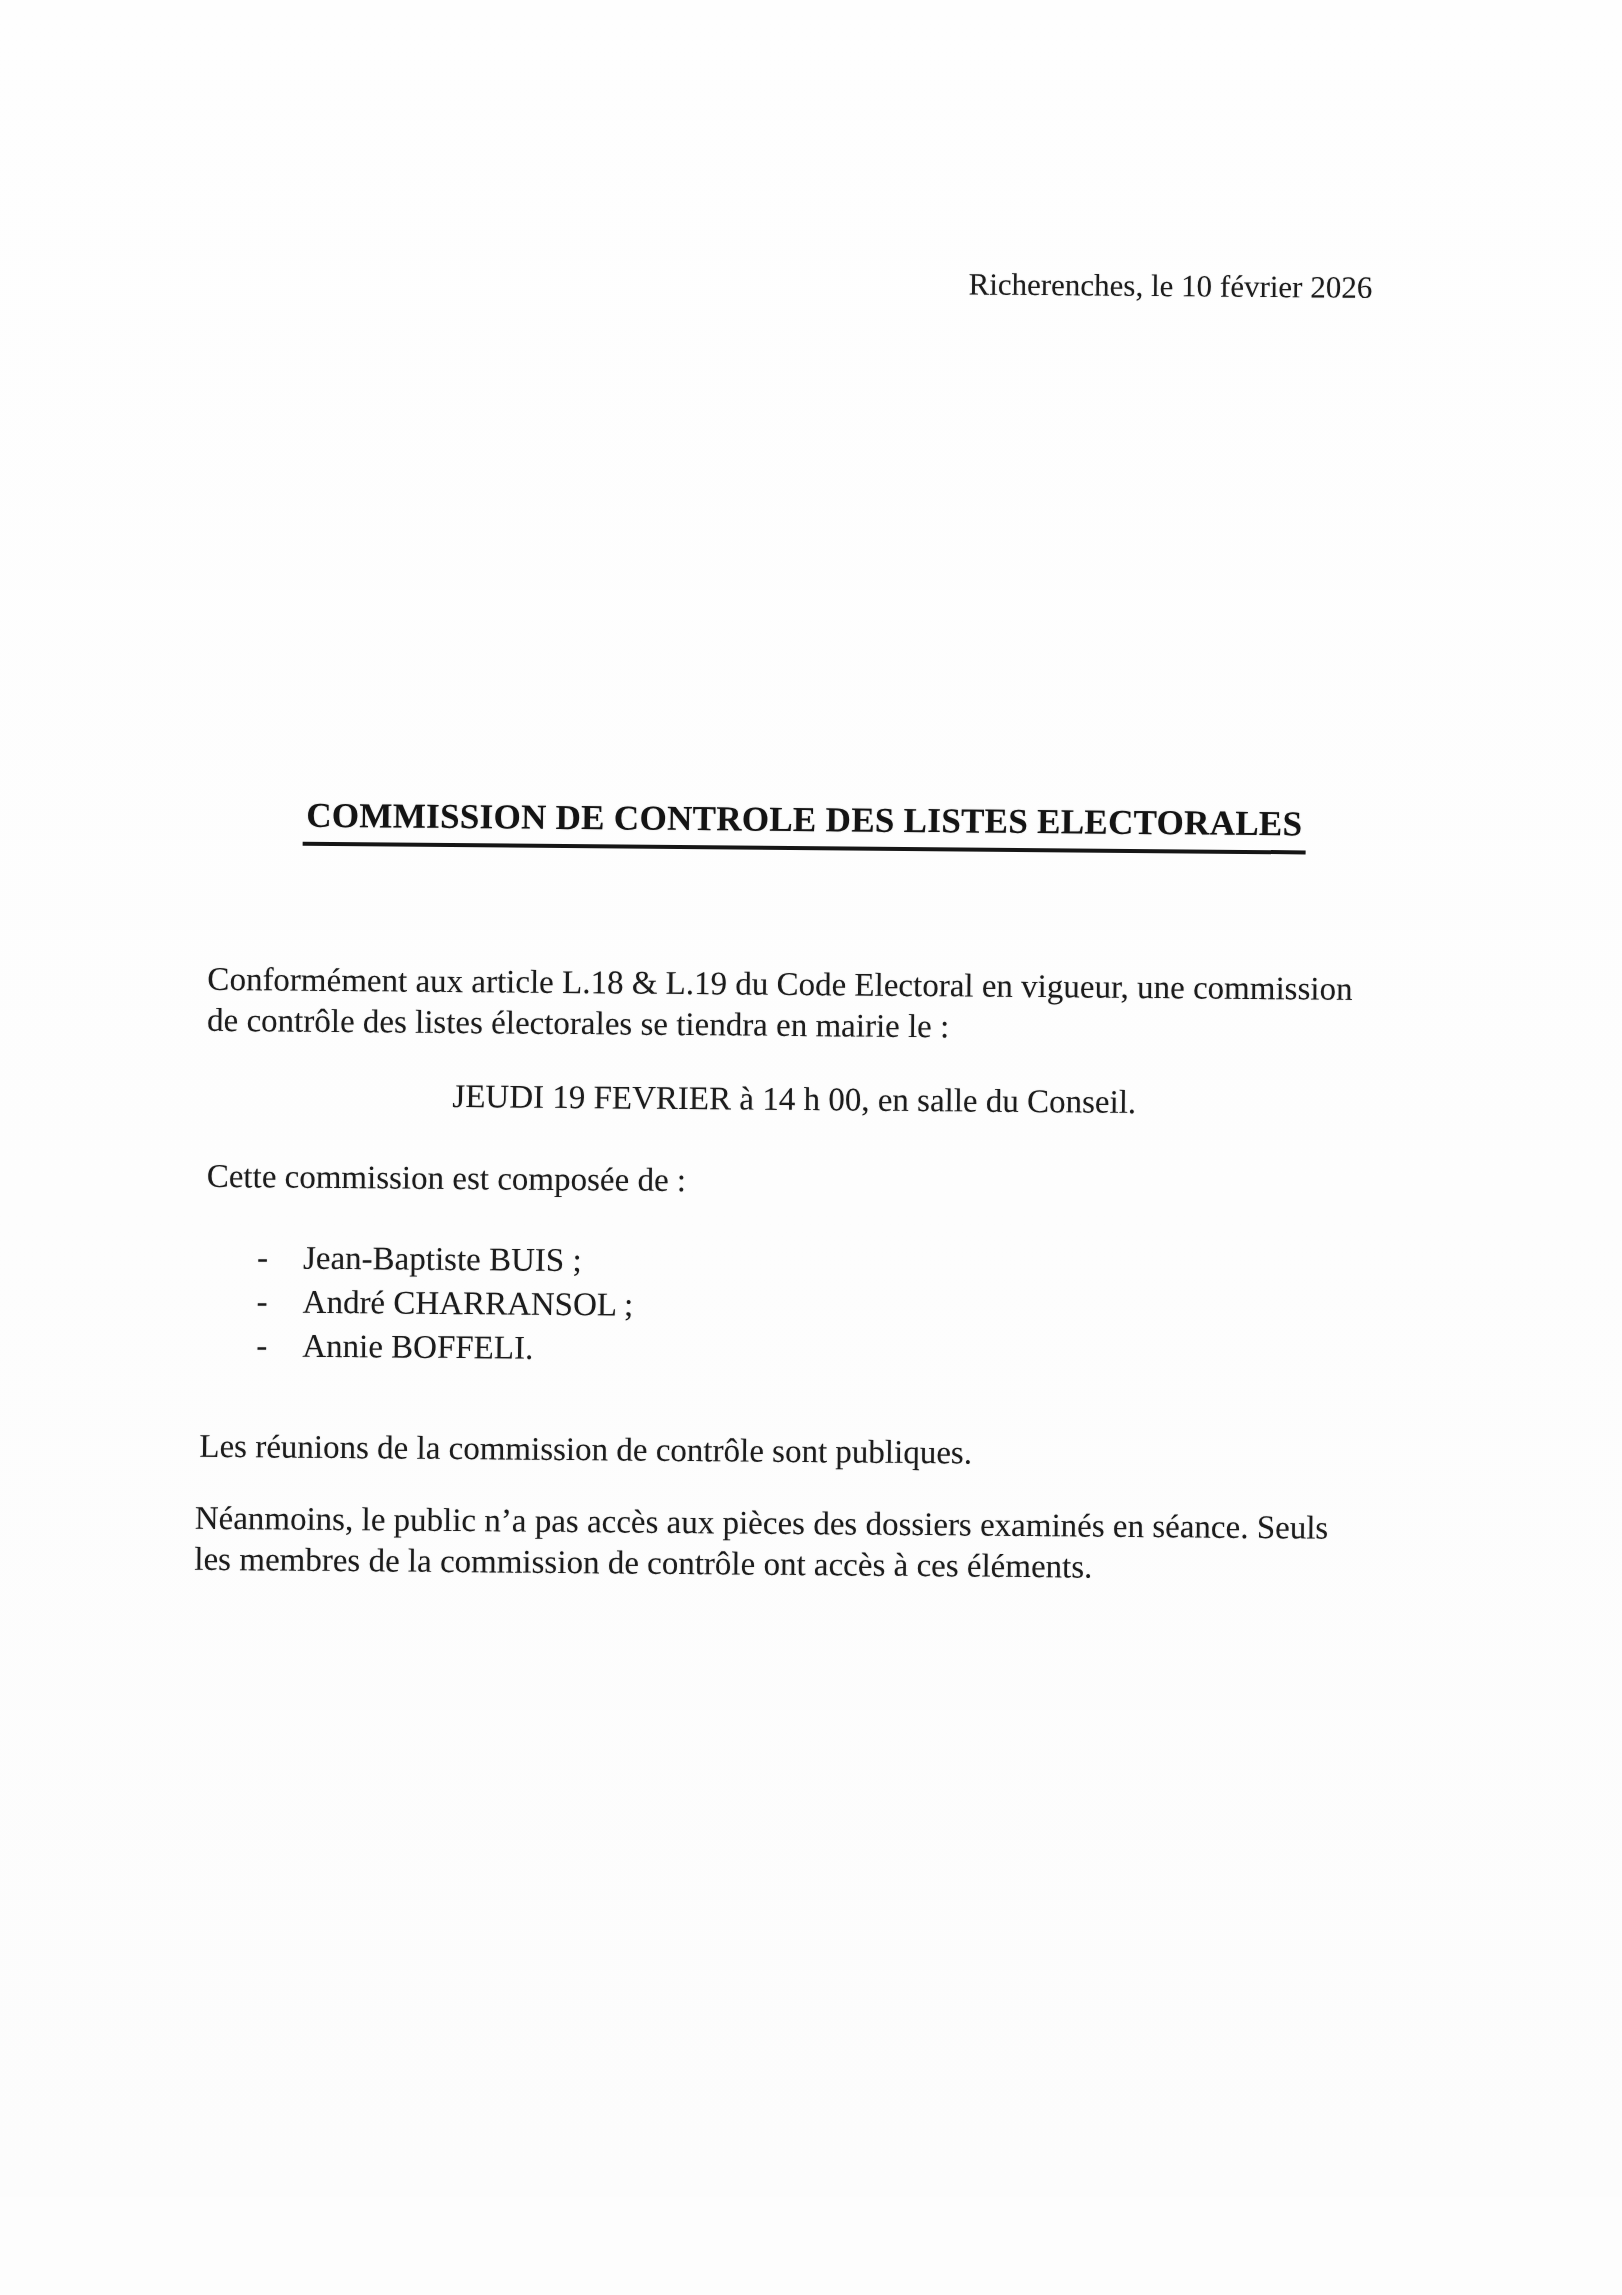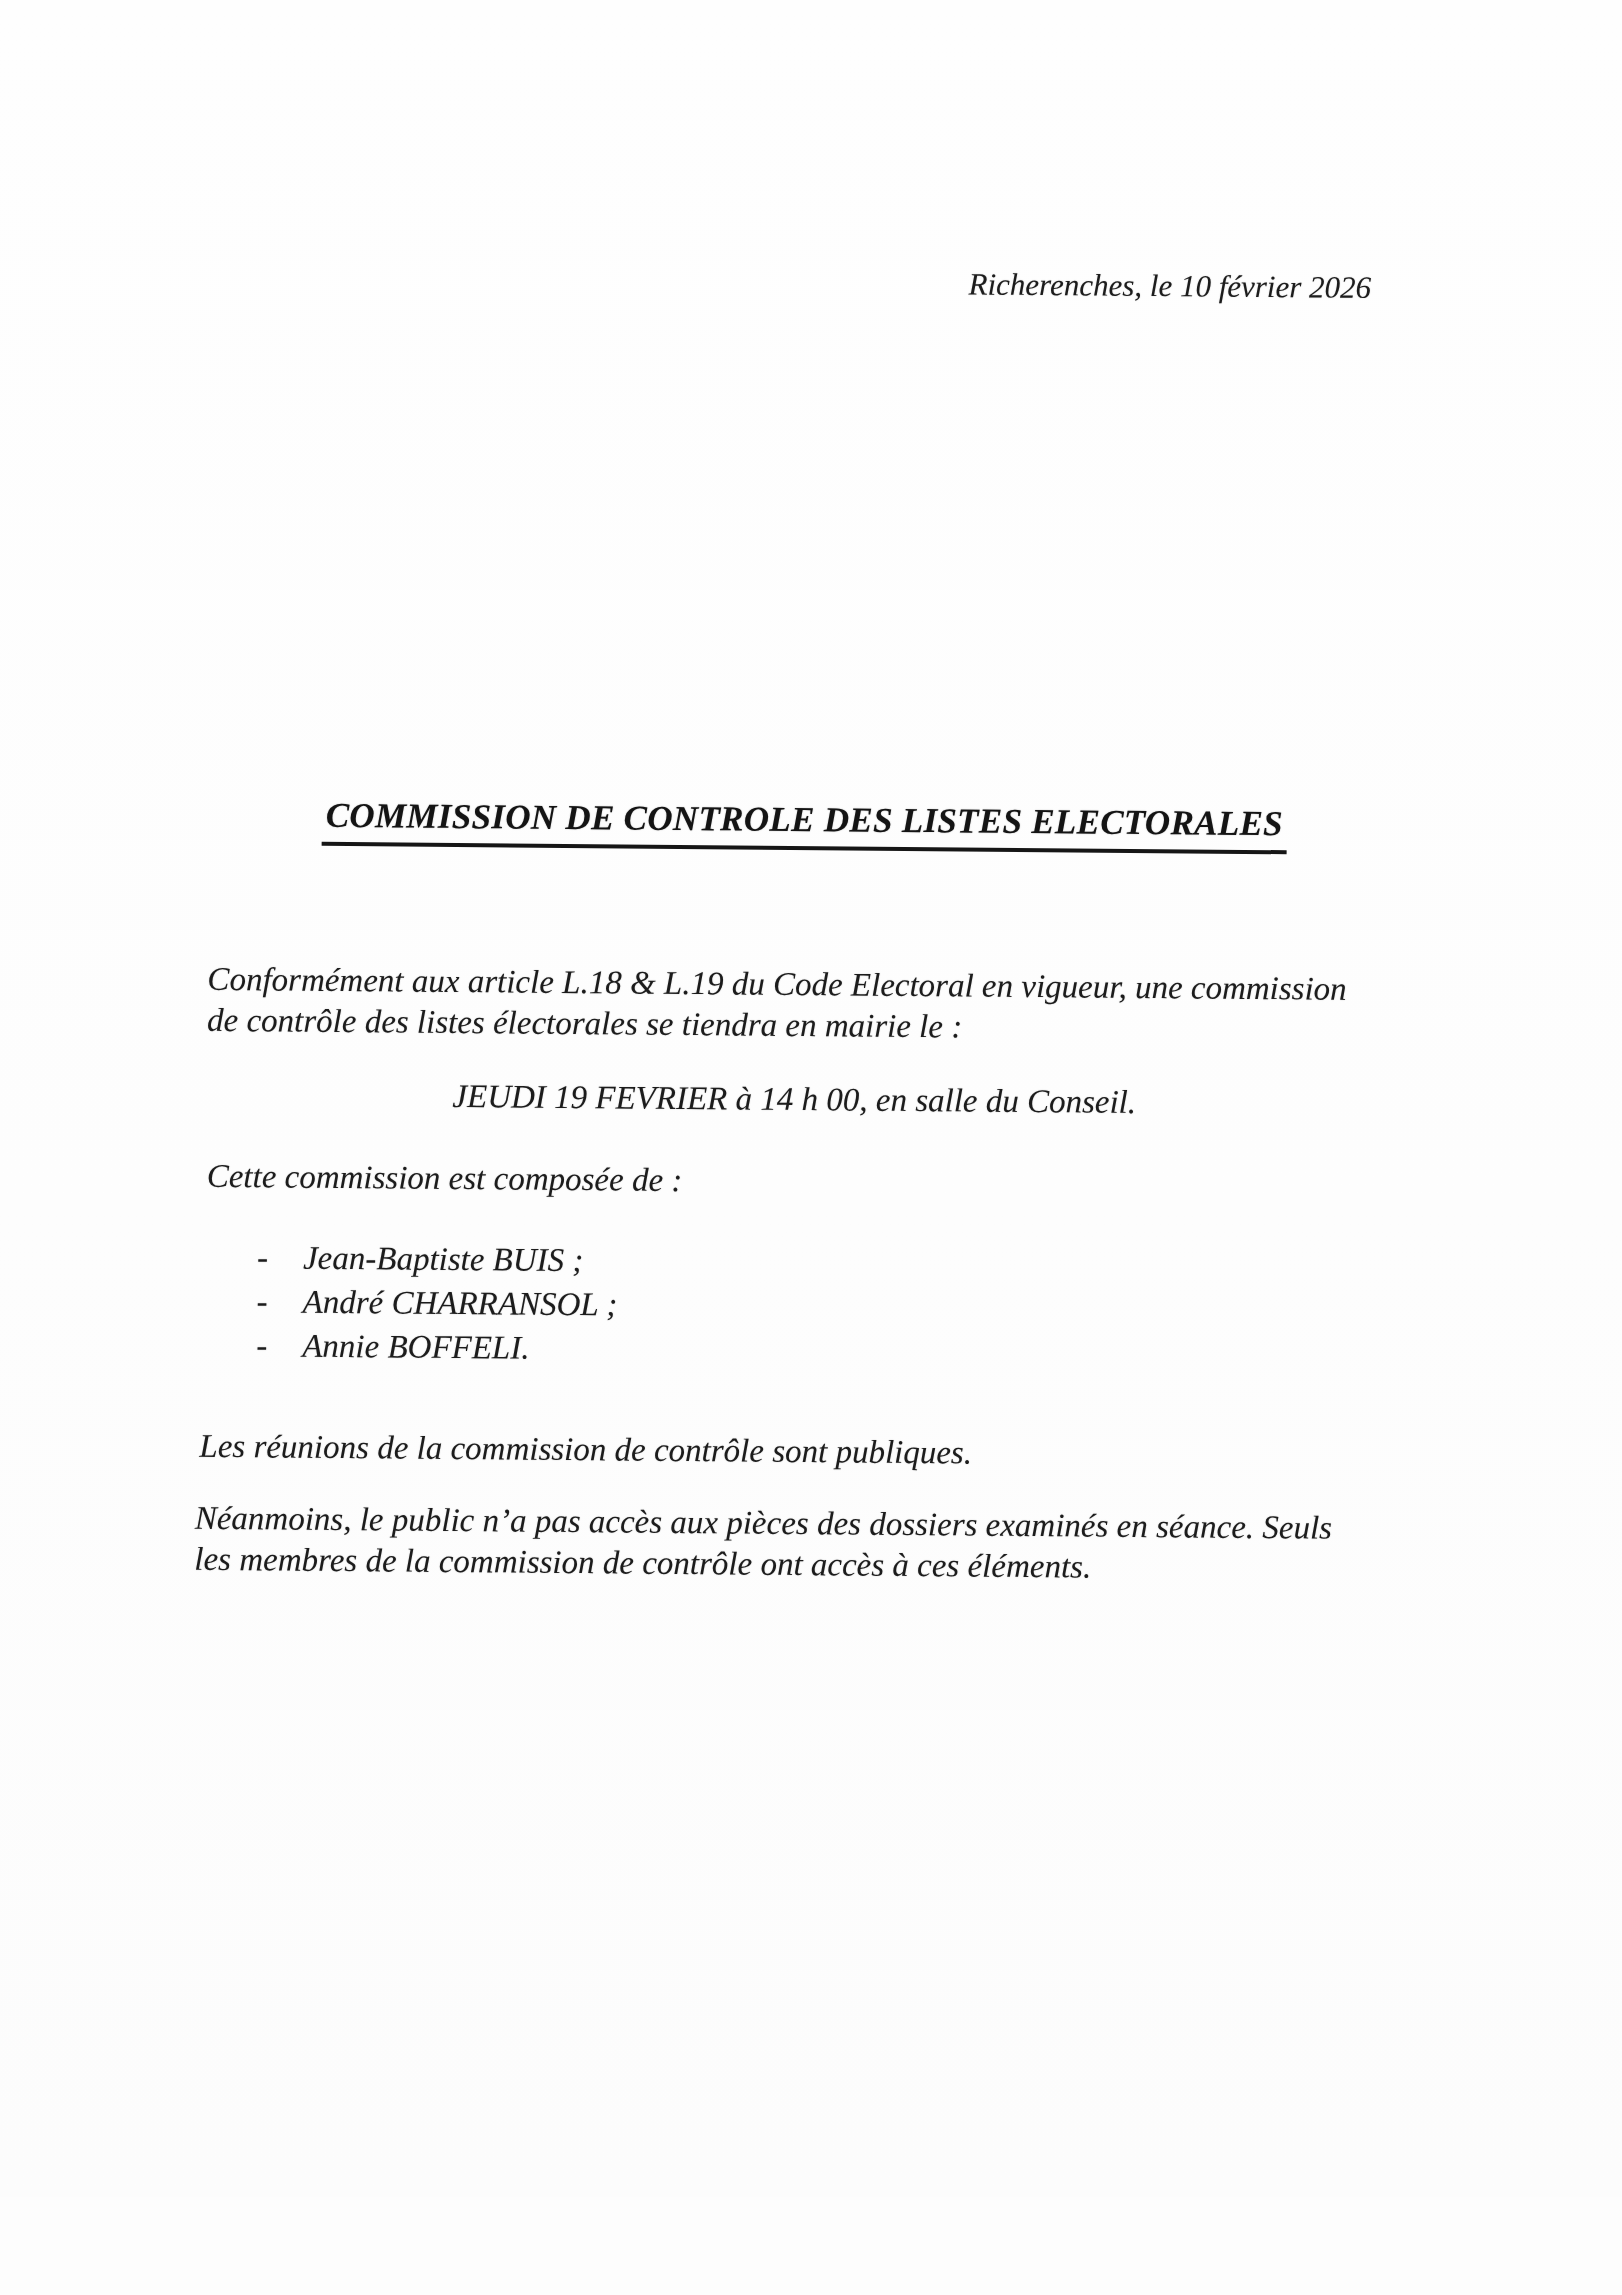--- a/index.html
+++ b/index.html
@@ -8,21 +8,20 @@
     background: #fdfdfd;
   }
   .page {
     position: relative;
     width: 1623px;
     height: 2197px;
     background: linear-gradient(180deg, #fefefe 0%, #fdfdfd 55%, #fcfcfc 100%);
     overflow: hidden;
     font-family: "Liberation Serif", "DejaVu Serif", serif;
     color: #1c1c1c;
-    font-style: italic;
   }
   
   .scan-content {
     position: absolute;
     inset: 0;
     transform: rotate(0.5deg);
     transform-origin: 0 0;
   }
   .txt {
     position: absolute;

